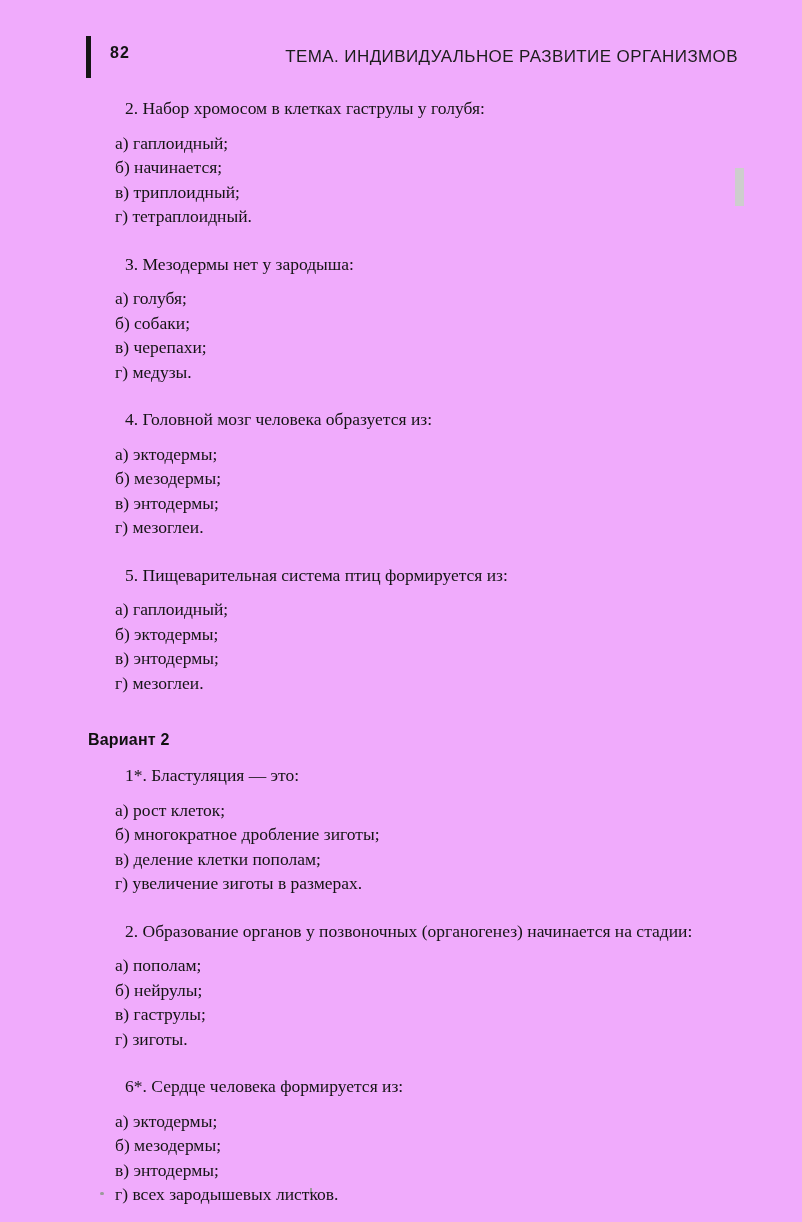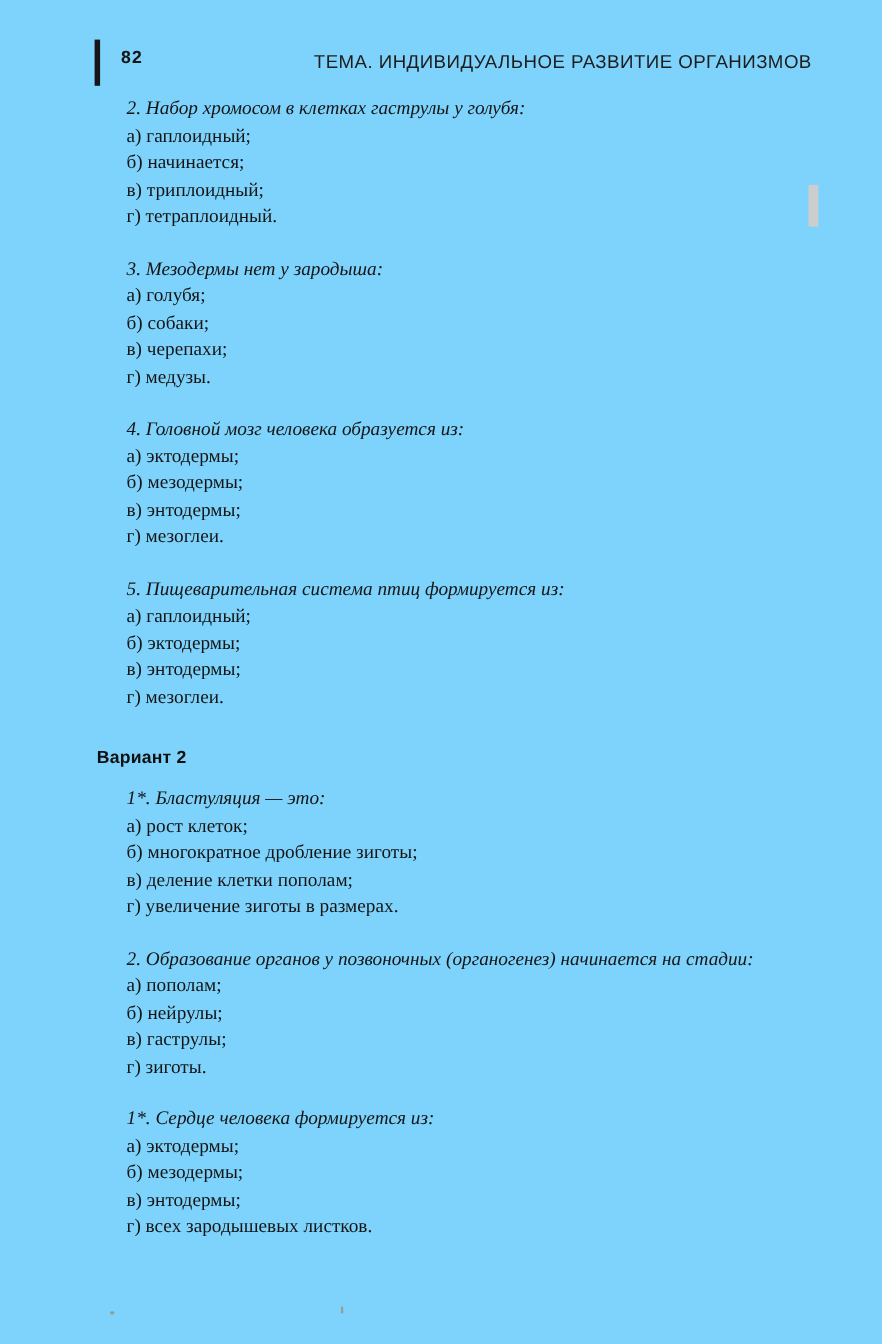--- a/index.html
+++ b/index.html
@@ -1,20 +1,20 @@
 <!DOCTYPE html>
 <html><head>
 <meta charset="utf-8">
 <style>
   html, body { margin: 0; padding: 0; background: #ffffff; }
   .page {
     position: relative;
     width: 802px;
     height: 1222px;
-    background: #7dd3fc;
+    background: #f0abfc;
     font-family: "Liberation Serif", serif;
     color: #141414;
     overflow: hidden;
   }
   
   .margin-bar {
     position: absolute;
     left: 86px; top: 36px;
     width: 5px; height: 42px;
     background: #151515;
@@ -59,22 +59,21 @@
   
   .content {
     position: absolute;
     top: 86px; left: 88px;
     width: 652px;
     font-size: 17.5px;
     line-height: 1.4;
   }
   .question { margin: 0 0 23px 0; }
   .stem {
-    margin: 0;
-    font-style: italic;
+    margin: 10px;
     text-indent: 27px;
   }
   .option {
     margin: 0;
     padding-left: 27px;
   }
   .variant-heading {
     margin: 34px 0 12px 0;
     font-family: "Liberation Sans", sans-serif;
     font-weight: bold;
@@ -141,21 +140,21 @@
 
     <div class="question">
       <p class="stem">2. Образование органов у позвоночных (органогенез) начинается на стадии:</p>
       <p class="option">а) пополам;</p>
       <p class="option">б) нейрулы;</p>
       <p class="option">в) гаструлы;</p>
       <p class="option">г) зиготы.</p>
     </div>
 
     <div class="question">
-      <p class="stem">1*. Сердце человека формируется из:</p>
+      <p class="stem">6*. Сердце человека формируется из:</p>
       <p class="option">а) эктодермы;</p>
       <p class="option">б) мезодермы;</p>
       <p class="option">в) энтодермы;</p>
       <p class="option">г) всех зародышевых листков.</p>
     </div>
 
   </div>
 </div>
 
 </body></html>

